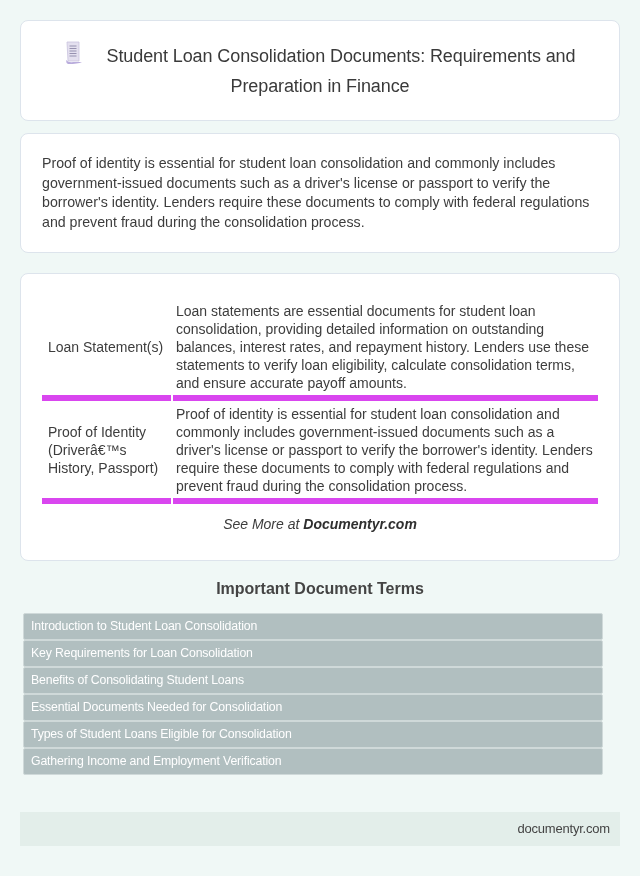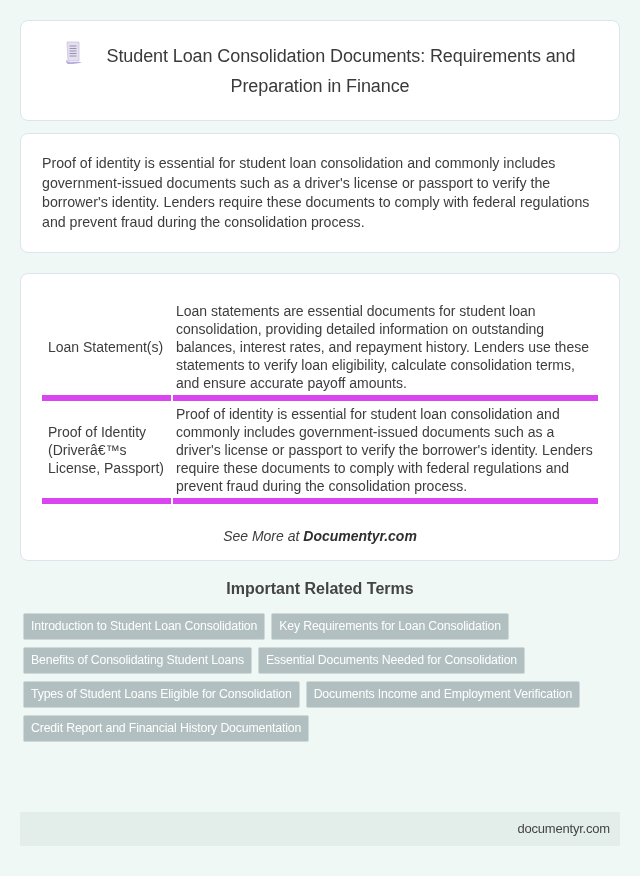--- a/index.html
+++ b/index.html
@@ -53,40 +53,41 @@
       margin-left: -1px;
     }
     td { vertical-align: middle; border-bottom: 6px solid #d946ef; padding: 4px 4px 3px 5px; }
     td.label-cell { width: 129px; padding-left: 6px; }
     td.desc-cell { padding-left: 3px; }
     .see-more {
       text-align: center;
       font-size: 14px;
       font-style: italic;
       color: #3d3d3d;
-      margin-top: 24px;
+      margin-top: 12px;
     }
     .see-more b { font-weight: bold; color: #2f2f2f; }
     .related-title {
       position: absolute;
       top: 580px;
       left: 0;
       width: 640px;
       text-align: center;
       font-size: 16px;
       color: #444;
     }
     .terms {
       position: absolute;
       top: 613px;
       left: 23px;
       width: 580px;
       display: flex;
       flex-wrap: wrap;
-      gap: 7px 6px;
+      gap: 0 6px;
+      flex-direction: column;
     }
     .term {
       background: #b1bfc0;
       color: #ffffff;
       font-size: 12.3px;
       line-height: 18px;
       padding: 3px 7px 4px 7px;
       border-radius: 2px;
       border: 1px solid #cfd9d9;
       white-space: nowrap;
@@ -132,35 +133,34 @@
 </div>
 
 <div class="card table-card">
   <table>
     <tbody>
       <tr>
         <td class="label-cell">Loan Statement(s)</td>
         <td class="desc-cell">Loan statements are essential documents for student loan consolidation, providing detailed information on outstanding balances, interest rates, and repayment history. Lenders use these statements to verify loan eligibility, calculate consolidation terms, and ensure accurate payoff amounts.</td>
       </tr>
       <tr>
-        <td class="label-cell">Proof of Identity (Driverâ€™s License, Passport)</td>
+        <td class="label-cell">Proof of Identity (Driverâ€™s History, Passport)</td>
         <td class="desc-cell">Proof of identity is essential for student loan consolidation and commonly includes government-issued documents such as a driver's license or passport to verify the borrower's identity. Lenders require these documents to comply with federal regulations and prevent fraud during the consolidation process.</td>
       </tr>
     </tbody>
   </table>
   <p class="see-more"><span>See More at </span><b>Documentyr.com</b></p>
 </div>
 
-<h2 class="related-title">Important Related Terms</h2>
+<h2 class="related-title">Important Document Terms</h2>
 
 <div class="terms">
   <span class="term">Introduction to Student Loan Consolidation</span>
   <span class="term">Key Requirements for Loan Consolidation</span>
   <span class="term">Benefits of Consolidating Student Loans</span>
   <span class="term">Essential Documents Needed for Consolidation</span>
   <span class="term">Types of Student Loans Eligible for Consolidation</span>
-  <span class="term">Documents Income and Employment Verification</span>
-  <span class="term">Credit Report and Financial History Documentation</span>
+  <span class="term">Gathering Income and Employment Verification</span>
 </div>
 
 <div class="footer">
   <span>documentyr.com</span>
 </div>
 
 </body></html>

